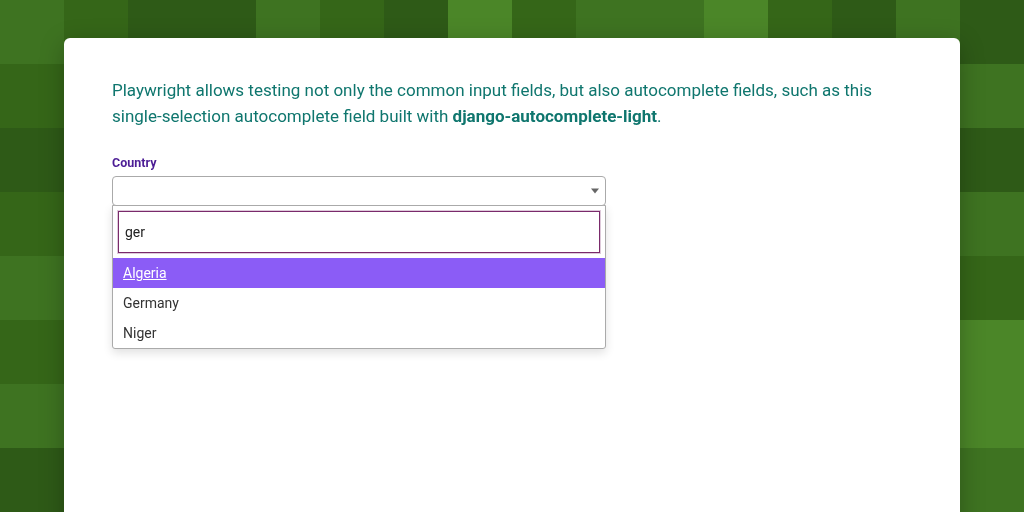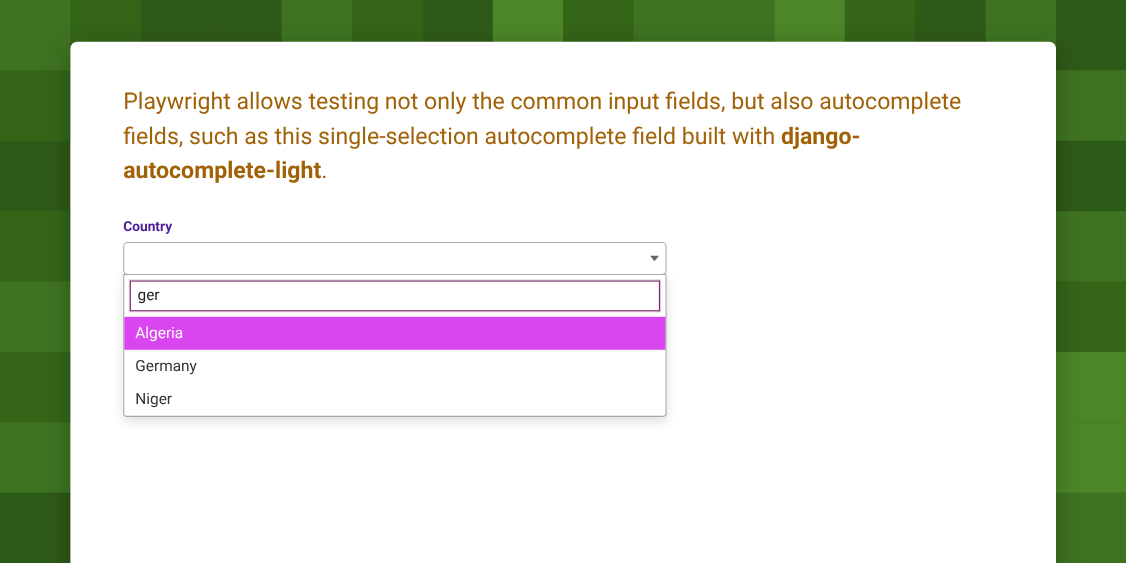--- a/index.html
+++ b/index.html
@@ -30,23 +30,23 @@
   }
   h1 {
     font-weight: 900;
     font-size: 38px;
     line-height: 1.18;
     letter-spacing: -0.5px;
     color: #1a1a1a;
     margin-bottom: 22px;
   }
   .intro {
-    font-size: 21px;
+    font-size: 17px;
     line-height: 1.5;
-    color: #a16207;
+    color: #0f766e;
     margin-bottom: 26px;
   }
   .intro b { font-weight: 700; }
   .field-label {
     font-size: 12.5px;
     font-weight: 700;
     color: #4c1d95;
     margin-bottom: 6px;
   }
   .select2-wrap { width: 494px; position: relative; }
@@ -68,38 +68,39 @@
   .select2-dropdown {
     margin-top: -1px;
     border: 1px solid #aaa;
     background: #fff;
     border-radius: 0 0 3px 3px;
     box-shadow: 0 4px 10px rgba(0,0,0,0.12);
   }
   .select2-search { padding: 5px; }
   .select2-search input {
     width: 100%;
-    height: 28px;
+    height: 42px;
     border: 1px solid #7a2a6b;
     outline: 1px solid rgba(122,42,107,0.25);
     padding: 2px 6px;
     font-size: 14px;
     font-family: inherit;
     color: #222;
   }
   .select2-results { padding: 0; }
   .select2-option {
     padding: 7px 10px;
     font-size: 14px;
     color: #333;
     cursor: pointer;
   }
   .select2-option.hl {
-    background: #d946ef;
+    background: #8b5cf6;
     color: #fff;
+    text-decoration: underline;
   }
 </style>
 </head>
 <body>
 
 <div class="bg-tiles" id="bg-tiles">
     <div class="t1"></div>
     <div class="t2"></div>
     <div class="t0"></div>
     <div class="t0"></div>

